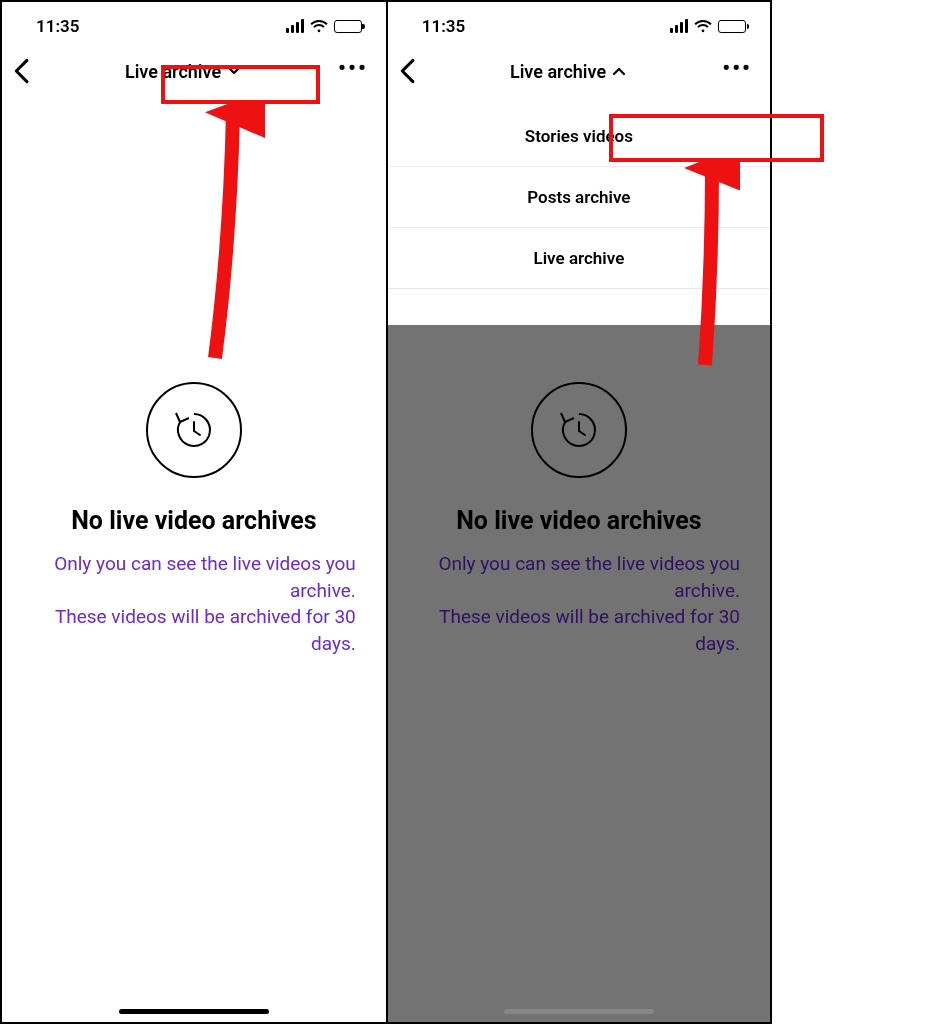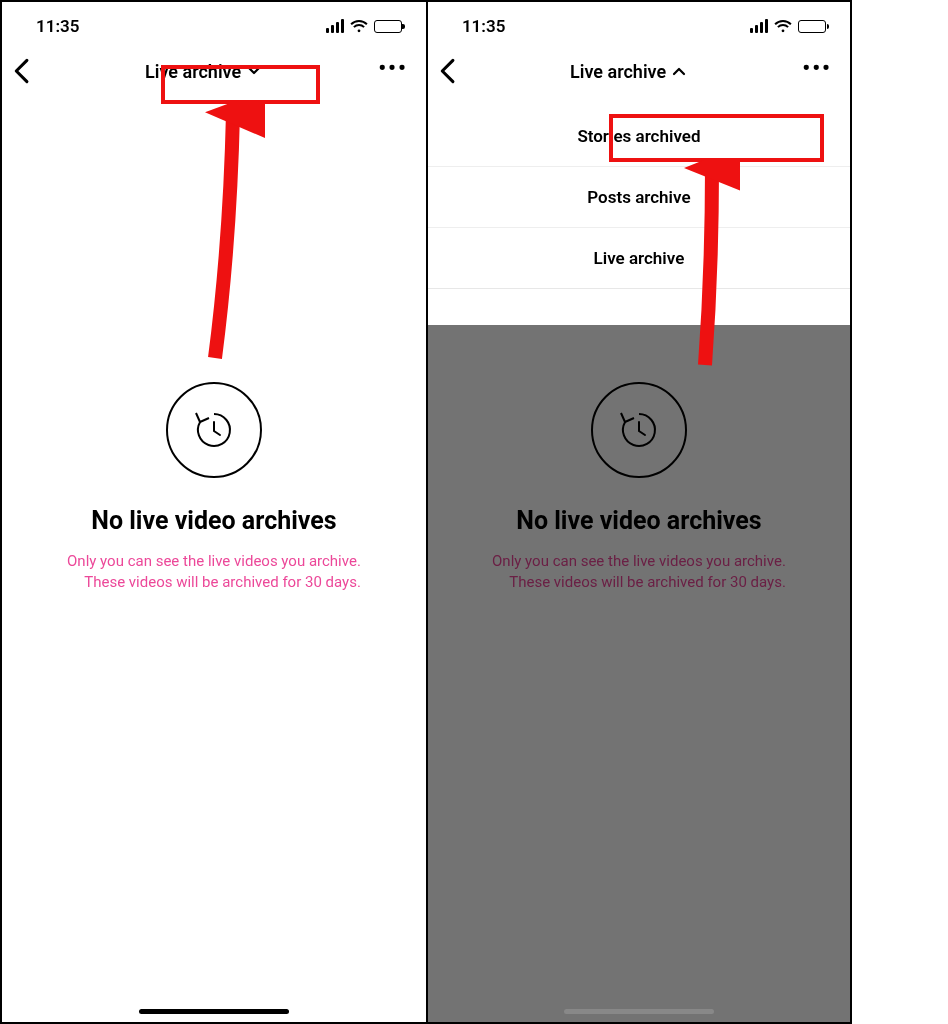--- a/index.html
+++ b/index.html
@@ -4,21 +4,21 @@
 <style>
   * { box-sizing: border-box; margin: 0; padding: 0; }
   body {
     font-family: -apple-system, BlinkMacSystemFont, "Segoe UI", Roboto, Helvetica, Arial, sans-serif;
     background: #fff;
     width: 948px;
     height: 1024px;
   }
   .outer {
     display: flex;
-    width: 852px;
+    width: 772px;
     height: 1024px;
     border: 2px solid #000;
   }
   .phone {
     width: 473px;
     height: 100%;
     position: relative;
     background: #fff;
   }
   .phone + .phone { border-left: 2px solid #000; }
@@ -64,21 +64,21 @@
     position:absolute; left:0; right:0; top:100px; bottom:0;
     display:flex; flex-direction:column; align-items:center;
     padding-top: 280px;
     text-align:right;
   }
   .archive-icon{
     width:96px; height:96px; border:2px solid #000; border-radius:50%;
     display:flex; align-items:center; justify-content:center; margin-bottom:28px;
   }
   .heading{ font-size:25px; font-weight:700; margin-bottom:16px; }
-  .sub{ font-size:15px; color:#ec4899; line-height:1.4; padding:0 30px; }
+  .sub{ font-size:19px; color:#6d28d9; line-height:1.4; padding:0 30px; }
 
   
   .home-indicator{
     position:absolute; bottom:8px; left:50%; transform:translateX(-50%);
     width:150px; height:5px; background:#000; border-radius:3px;
   }
   .home-indicator.dim{ background:#888; }
 
   
   .dropdown{
@@ -206,21 +206,21 @@
       <div class="heading">No live video archives</div>
       <div class="sub">
         <span>Only you can see the live videos you archive.</span><br>
         <span>These videos will be archived for 30 days.</span>
       </div>
     </div>
 
     <div class="overlay"></div>
 
     <div class="dropdown">
-      <div class="item">Stories archived</div>
+      <div class="item">Stories videos</div>
       <div class="item">Posts archive</div>
       <div class="item">Live archive</div>
     </div>
 
     <div class="home-indicator dim"></div>
   </div>
 
   <div class="annot-box b1"></div>
   <div class="annot-box b2"></div>
 

